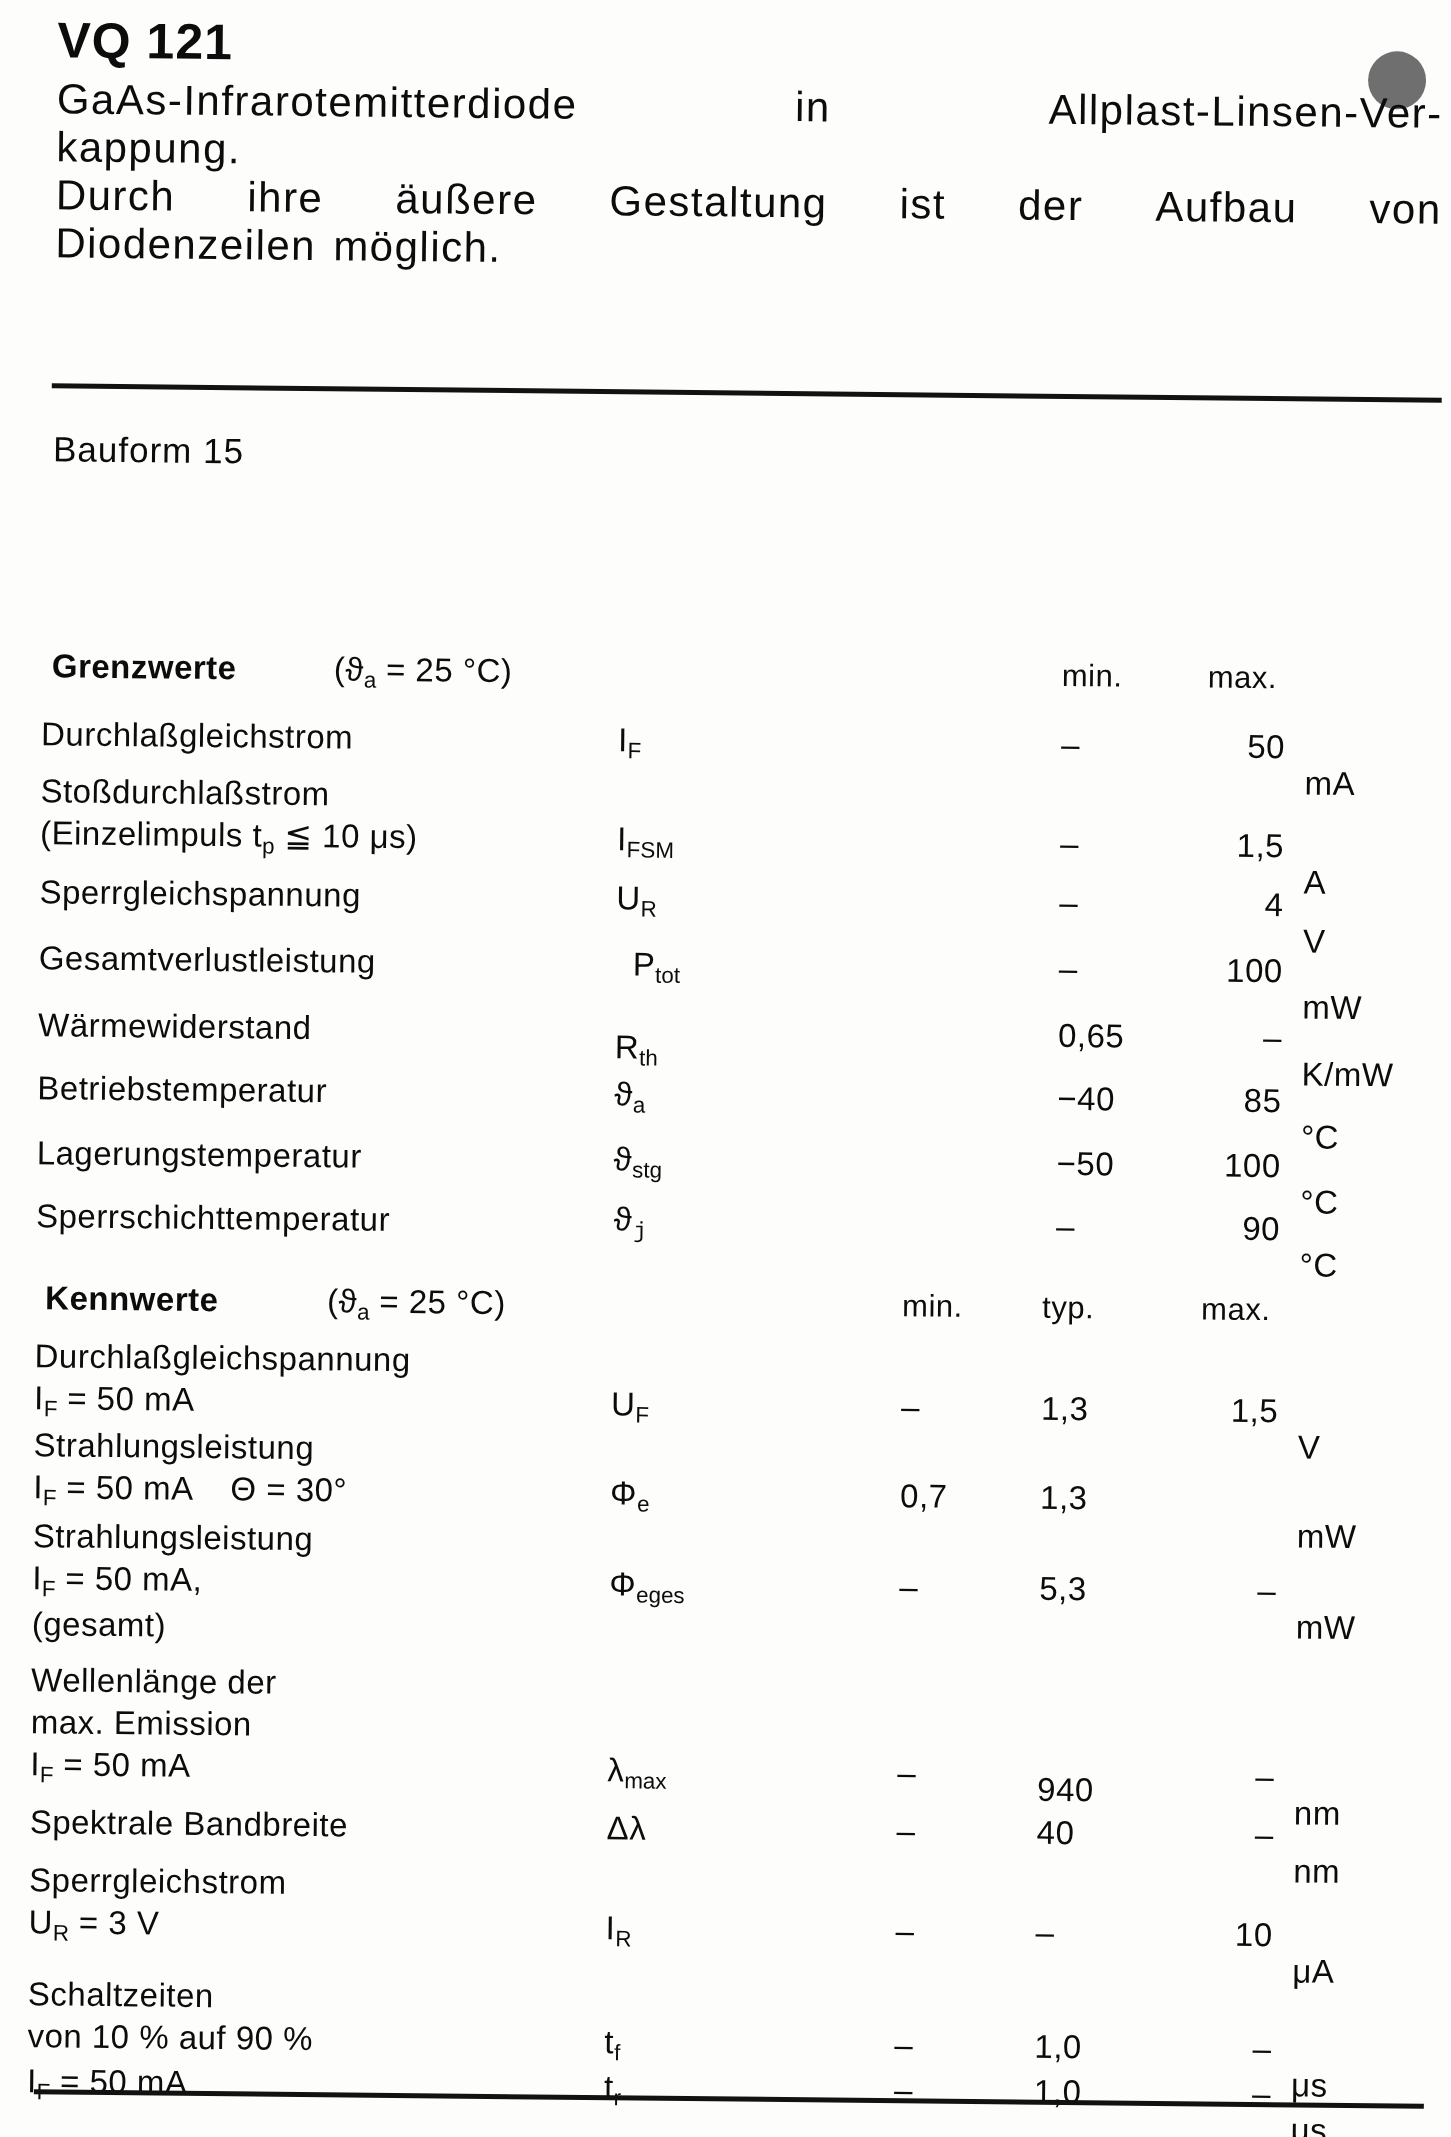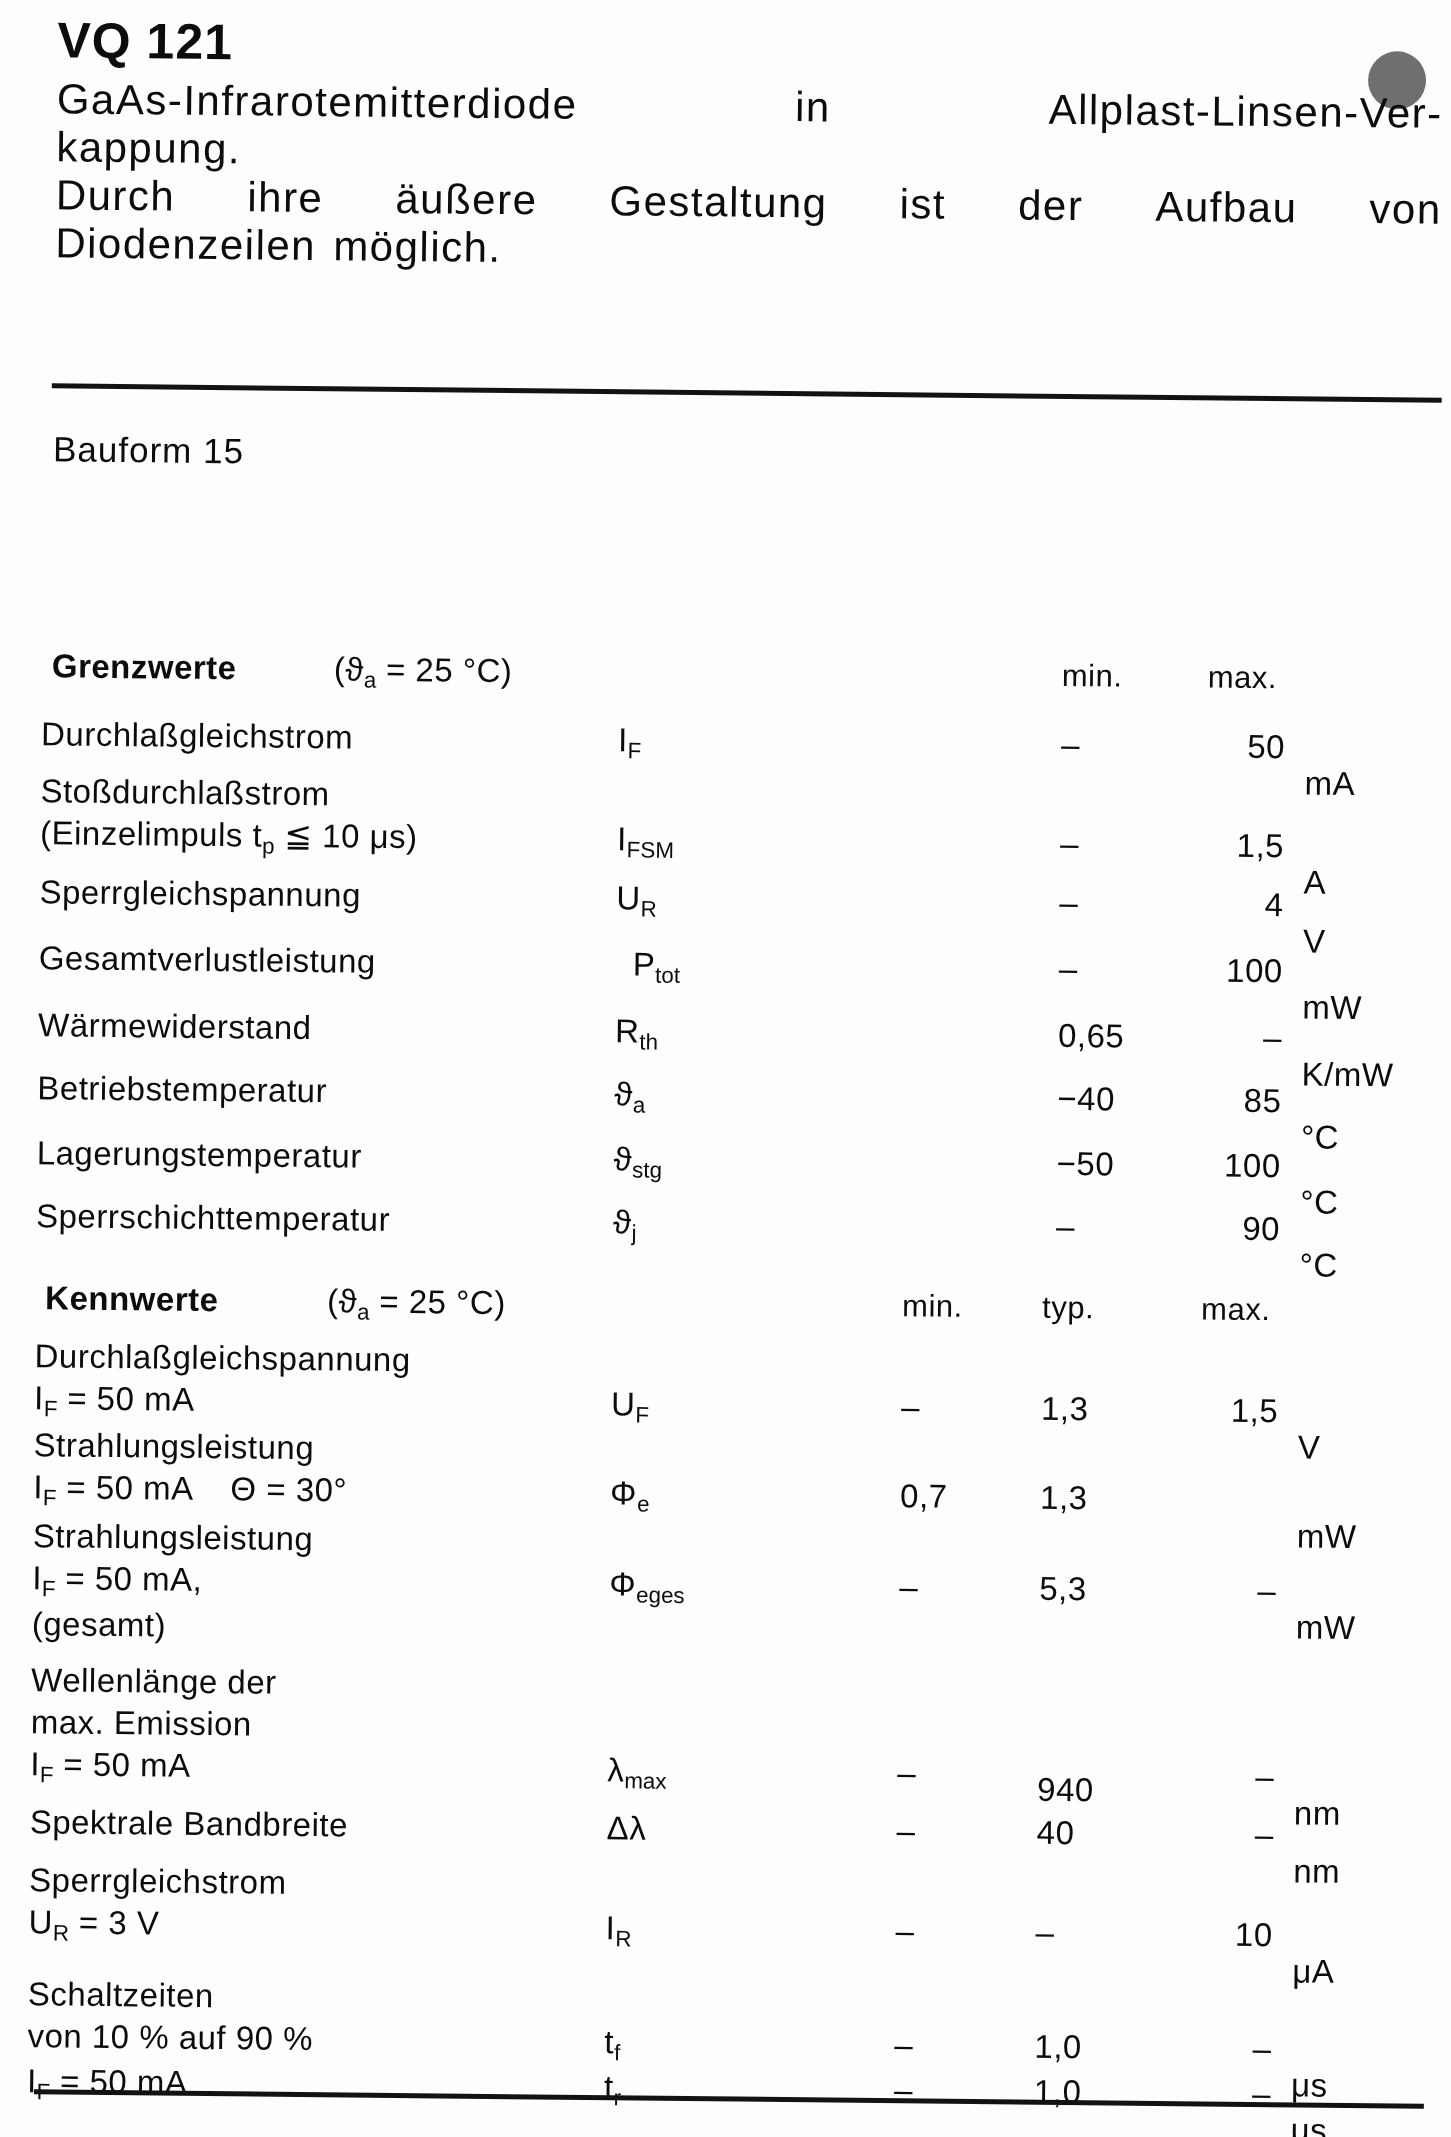--- a/index.html
+++ b/index.html
@@ -137,21 +137,21 @@
             </div>
             <div class="cell sym" style="top: 0px; margin-left: 17px;"><span>P</span><span class="sub">tot</span></div>
             <div class="cell cmin" style="top: 0px;">–</div>
             <div class="cell cmax" style="top: 0px;">100</div>
             <div class="cell cunit" style="top: 0px;">mW</div>
           </div>
           <div class="row">
             <div class="lbl">
               <div class="lbl-line"><span>Wärmewiderstand</span></div>
             </div>
-            <div class="cell sym" style="top: 0px;"><span>R</span><span class="sub">th</span></div>
+            <div class="cell sym" style="top: 16px;"><span>R</span><span class="sub">th</span></div>
             <div class="cell cmin" style="top: 0px;">0,65</div>
             <div class="cell cmax" style="top: 0px;">–</div>
             <div class="cell cunit" style="top: 0px;">K/mW</div>
           </div>
           <div class="row">
             <div class="lbl">
               <div class="lbl-line"><span>Betriebstemperatur</span></div>
             </div>
             <div class="cell sym" style="top: 0px;"><span>ϑ</span><span class="sub">a</span></div>
             <div class="cell cmin" style="top: 0px;">−40</div>
@@ -164,21 +164,21 @@
             </div>
             <div class="cell sym" style="top: 0px;"><span>ϑ</span><span class="sub">stg</span></div>
             <div class="cell cmin" style="top: 0px;">−50</div>
             <div class="cell cmax" style="top: 0px;">100</div>
             <div class="cell cunit" style="top: 0px;">°C</div>
           </div>
           <div class="row">
             <div class="lbl">
               <div class="lbl-line"><span>Sperrschichttemperatur</span></div>
             </div>
-            <div class="cell sym" style="top: 0px;"><span>ϑ</span><span class="sub">j</span></div>
+            <div class="cell sym" style="top: 0px; font-family: Liberation Mono, monospace;"><span>ϑ</span><span class="sub">j</span></div>
             <div class="cell cmin" style="top: 0px;">–</div>
             <div class="cell cmax" style="top: 0px;">90</div>
             <div class="cell cunit" style="top: 0px;">°C</div>
           </div>
         </div>
     </section>
 
     <section class="sec" id="chars">
       <div class="sec-head">
         <span class="sec-title">Kennwerte</span>

